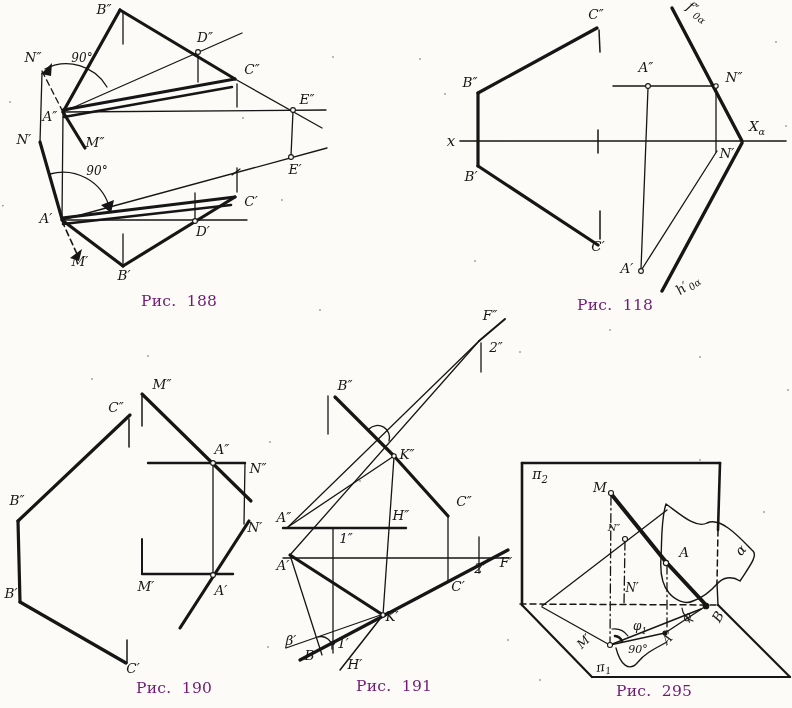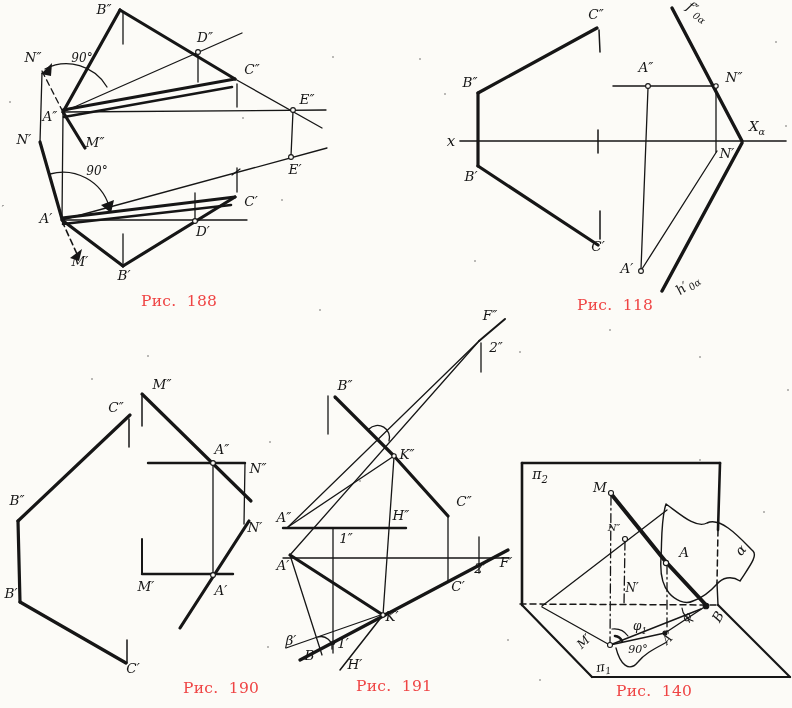--- a/index.html
+++ b/index.html
@@ -1,23 +1,23 @@
 <!DOCTYPE html>
 <html><head>
 <meta charset="utf-8">
 <style>
   html,body{margin:0;padding:0;background:#e8e8e8;}
   .page{position:relative;width:792px;height:708px;background:#fcfbf7;overflow:hidden;
         font-family:"DejaVu Serif",serif;}
   .page svg{position:absolute;left:0;top:0;}
-  .caption{position:absolute;font-family:"DejaVu Serif",serif;font-size:15.5px;color:#ef4444;
+  .caption{position:absolute;font-family:"DejaVu Serif",serif;font-size:15.5px;color:#701a75;
            word-spacing:5px;white-space:pre;letter-spacing:.3px;}
   .cap-188{left:141px;top:292px;}
   .cap-189{left:577px;top:296px;}
-  .cap-190{left:136px;top:679px;margin-left:47px;}
+  .cap-190{left:136px;top:679px;}
   .cap-191{left:356px;top:677px;}
   .cap-192{left:616px;top:682px;}
 </style>
 </head>
 <body>
 
 <div class="page" style="background: rgb(252, 251, 247);">
   <svg id="diagram-svg" width="792" height="708" viewBox="0 0 792 708">
       <g>
         <line x1="63" y1="112" x2="120" y2="10" stroke="#161616" stroke-width="3.2" stroke-linecap="round"></line>
@@ -240,14 +240,14 @@
       <circle cx="148" cy="356" r="0.8" fill="#161616" opacity="0.65"></circle>
       <circle cx="282" cy="200" r="0.8" fill="#161616" opacity="0.65"></circle>
       <circle cx="764" cy="512" r="0.8" fill="#161616" opacity="0.65"></circle>
       <circle cx="92" cy="379" r="0.8" fill="#161616" opacity="0.65"></circle>
       <circle cx="508" cy="640" r="0.8" fill="#161616" opacity="0.65"></circle>
     </svg>
   <div class="caption cap-188">Рис. 188</div>
   <div class="caption cap-189">Рис. 118</div>
   <div class="caption cap-190">Рис. 190</div>
   <div class="caption cap-191">Рис. 191</div>
-  <div class="caption cap-192">Рис. 140</div>
+  <div class="caption cap-192">Рис. 295</div>
 </div>
 
 </body></html>

